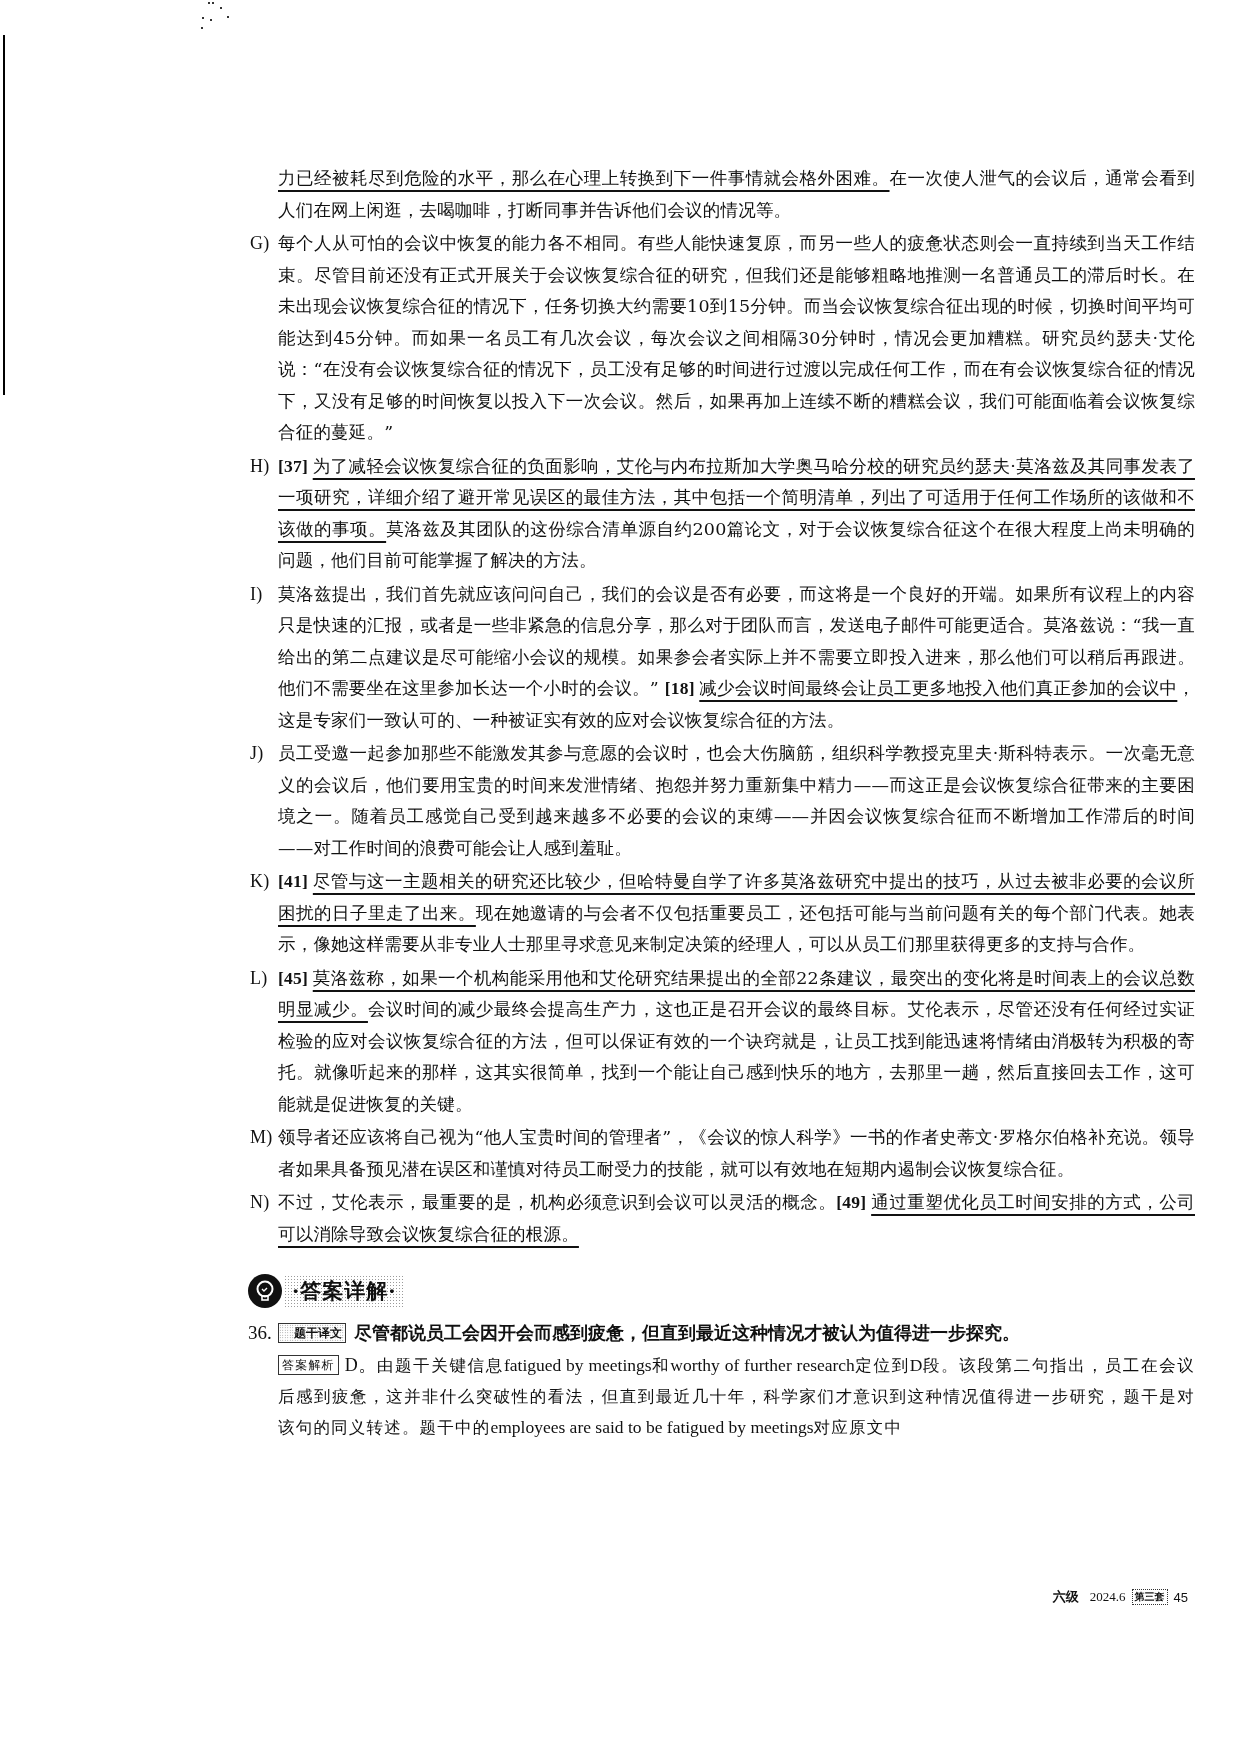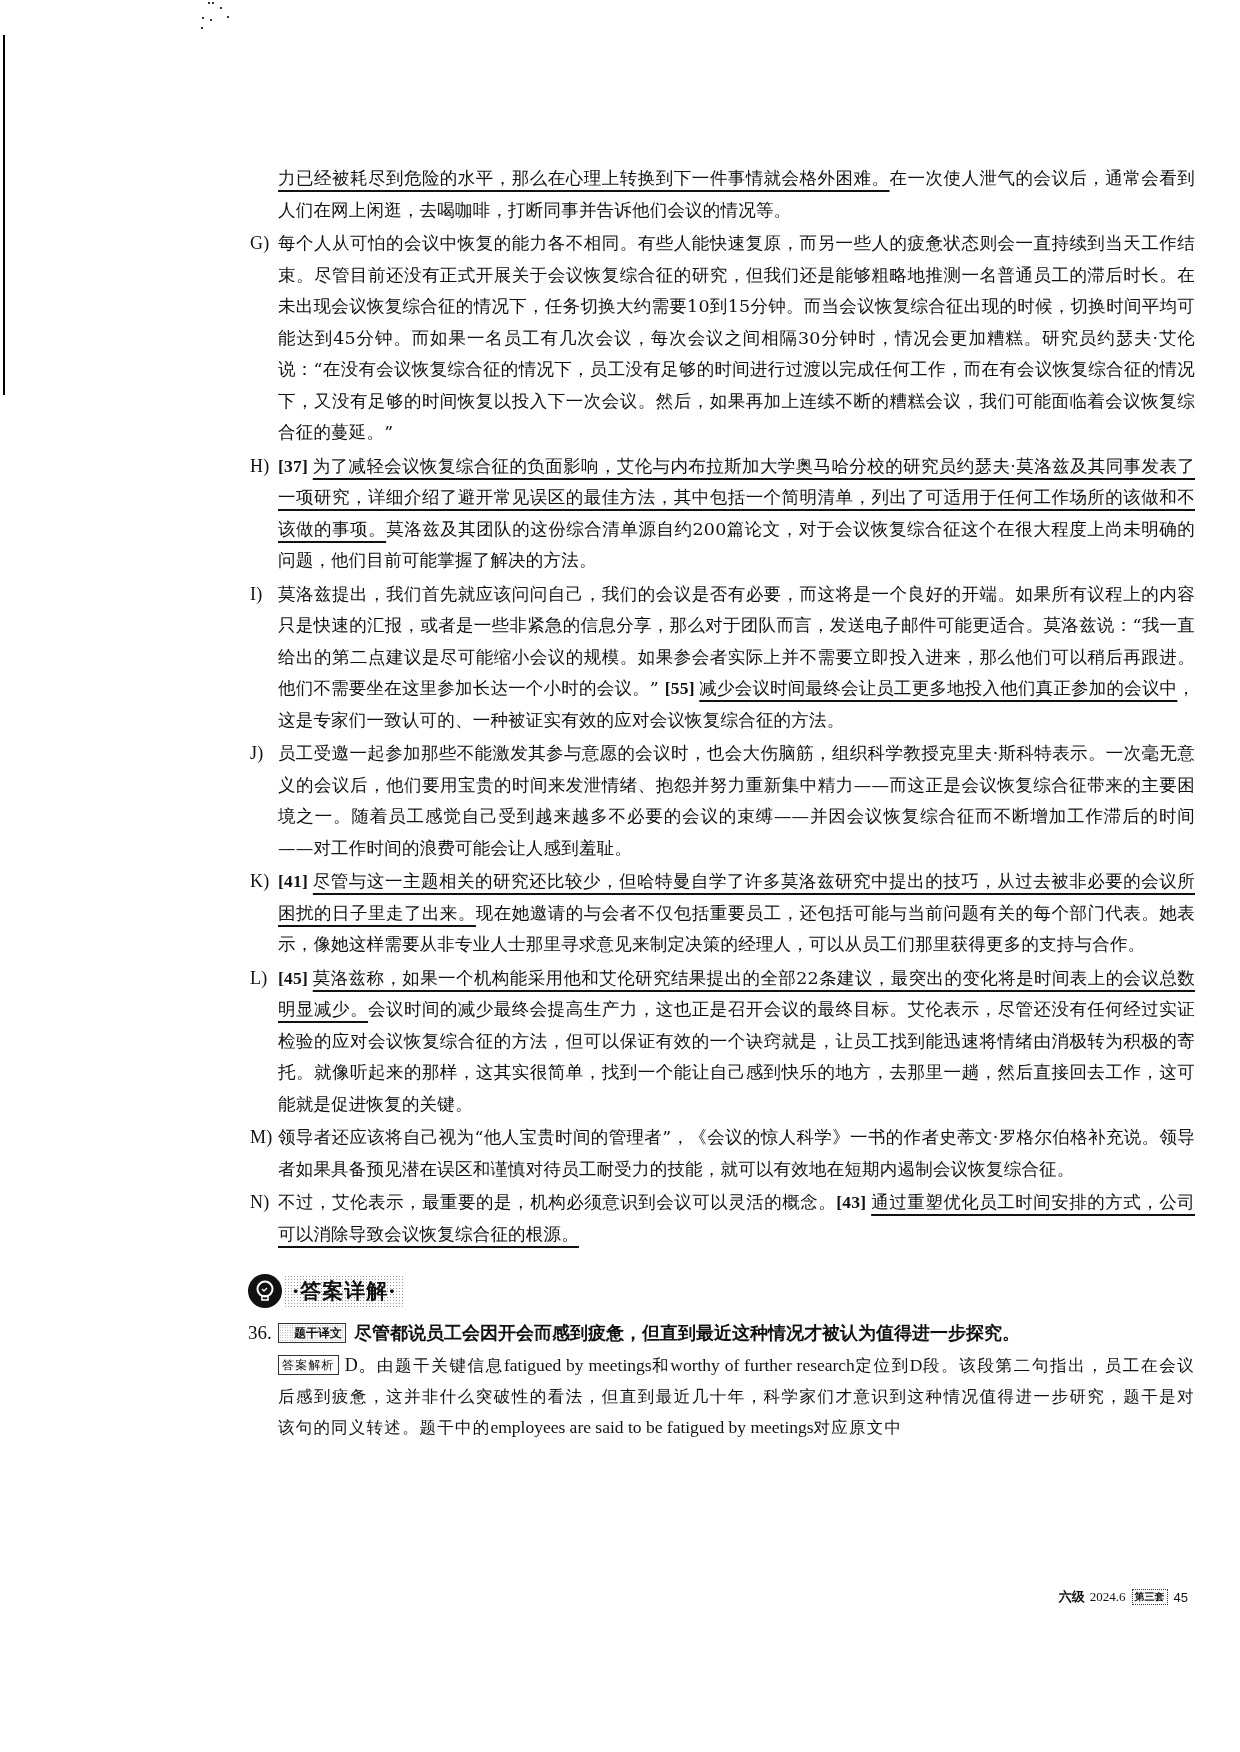--- a/index.html
+++ b/index.html
@@ -147,21 +147,21 @@
       position: absolute;
       right: 52px;
       top: 1588px;
       display: flex;
       align-items: center;
       font-size: 13px;
       font-family: "Liberation Serif", serif;
     }
     .footer .exam {
       font-weight: bold;
-      margin-right: 5px;
+      margin-right: 11px;
     }
     .footer .set {
       font-size: 10px;
       border: 1px dotted #333;
       padding: 0 2px;
       margin: 0 6px;
       font-weight: bold;
     }
     .footer .pnum {
       font-size: 13px;
@@ -180,26 +180,26 @@
   <span style="left:10px;top:17px"></span>
   <span style="left:27px;top:14px"></span>
   <span style="left:1px;top:25px"></span>
 </div>
 
 <div class="page">
   <div id="paragraphs">
       <p class="para"><span class="ul">力已经被耗尽到危险的水平，那么在心理上转换到下一件事情就会格外困难。</span><span>在一次使人泄气的会议后，通常会看到人们在网上闲逛，去喝咖啡，打断同事并告诉他们会议的情况等。</span></p>
       <p class="para"><span class="letter">G)</span><span>每个人从可怕的会议中恢复的能力各不相同。有些人能快速复原，而另一些人的疲惫状态则会一直持续到当天工作结束。尽管目前还没有正式开展关于会议恢复综合征的研究，但我们还是能够粗略地推测一名普通员工的滞后时长。在未出现会议恢复综合征的情况下，任务切换大约需要10到15分钟。而当会议恢复综合征出现的时候，切换时间平均可能达到45分钟。而如果一名员工有几次会议，每次会议之间相隔30分钟时，情况会更加糟糕。研究员约瑟夫·艾伦说：“在没有会议恢复综合征的情况下，员工没有足够的时间进行过渡以完成任何工作，而在有会议恢复综合征的情况下，又没有足够的时间恢复以投入下一次会议。然后，如果再加上连续不断的糟糕会议，我们可能面临着会议恢复综合征的蔓延。”</span></p>
       <p class="para"><span class="letter">H)</span><span class="qnum">[37] </span><span class="ul">为了减轻会议恢复综合征的负面影响，艾伦与内布拉斯加大学奥马哈分校的研究员约瑟夫·莫洛兹及其同事发表了一项研究，详细介绍了避开常见误区的最佳方法，其中包括一个简明清单，列出了可适用于任何工作场所的该做和不该做的事项。</span><span>莫洛兹及其团队的这份综合清单源自约200篇论文，对于会议恢复综合征这个在很大程度上尚未明确的问题，他们目前可能掌握了解决的方法。</span></p>
-      <p class="para"><span class="letter">I)</span><span>莫洛兹提出，我们首先就应该问问自己，我们的会议是否有必要，而这将是一个良好的开端。如果所有议程上的内容只是快速的汇报，或者是一些非紧急的信息分享，那么对于团队而言，发送电子邮件可能更适合。莫洛兹说：“我一直给出的第二点建议是尽可能缩小会议的规模。如果参会者实际上并不需要立即投入进来，那么他们可以稍后再跟进。他们不需要坐在这里参加长达一个小时的会议。” </span><span class="qnum">[55] </span><span class="ul">减少会议时间最终会让员工更多地投入他们真正参加的会议中</span><span>，这是专家们一致认可的、一种被证实有效的应对会议恢复综合征的方法。</span></p>
+      <p class="para"><span class="letter">I)</span><span>莫洛兹提出，我们首先就应该问问自己，我们的会议是否有必要，而这将是一个良好的开端。如果所有议程上的内容只是快速的汇报，或者是一些非紧急的信息分享，那么对于团队而言，发送电子邮件可能更适合。莫洛兹说：“我一直给出的第二点建议是尽可能缩小会议的规模。如果参会者实际上并不需要立即投入进来，那么他们可以稍后再跟进。他们不需要坐在这里参加长达一个小时的会议。” </span><span class="qnum">[18] </span><span class="ul">减少会议时间最终会让员工更多地投入他们真正参加的会议中</span><span>，这是专家们一致认可的、一种被证实有效的应对会议恢复综合征的方法。</span></p>
       <p class="para"><span class="letter">J)</span><span>员工受邀一起参加那些不能激发其参与意愿的会议时，也会大伤脑筋，组织科学教授克里夫·斯科特表示。一次毫无意义的会议后，他们要用宝贵的时间来发泄情绪、抱怨并努力重新集中精力——而这正是会议恢复综合征带来的主要困境之一。随着员工感觉自己受到越来越多不必要的会议的束缚——并因会议恢复综合征而不断增加工作滞后的时间——对工作时间的浪费可能会让人感到羞耻。</span></p>
       <p class="para"><span class="letter">K)</span><span class="qnum">[41] </span><span class="ul">尽管与这一主题相关的研究还比较少，但哈特曼自学了许多莫洛兹研究中提出的技巧，从过去被非必要的会议所困扰的日子里走了出来。</span><span>现在她邀请的与会者不仅包括重要员工，还包括可能与当前问题有关的每个部门代表。她表示，像她这样需要从非专业人士那里寻求意见来制定决策的经理人，可以从员工们那里获得更多的支持与合作。</span></p>
       <p class="para"><span class="letter">L)</span><span class="qnum">[45] </span><span class="ul">莫洛兹称，如果一个机构能采用他和艾伦研究结果提出的全部22条建议，最突出的变化将是时间表上的会议总数明显减少。</span><span>会议时间的减少最终会提高生产力，这也正是召开会议的最终目标。艾伦表示，尽管还没有任何经过实证检验的应对会议恢复综合征的方法，但可以保证有效的一个诀窍就是，让员工找到能迅速将情绪由消极转为积极的寄托。就像听起来的那样，这其实很简单，找到一个能让自己感到快乐的地方，去那里一趟，然后直接回去工作，这可能就是促进恢复的关键。</span></p>
       <p class="para"><span class="letter">M)</span><span>领导者还应该将自己视为“他人宝贵时间的管理者”，《会议的惊人科学》一书的作者史蒂文·罗格尔伯格补充说。领导者如果具备预见潜在误区和谨慎对待员工耐受力的技能，就可以有效地在短期内遏制会议恢复综合征。</span></p>
-      <p class="para"><span class="letter">N)</span><span>不过，艾伦表示，最重要的是，机构必须意识到会议可以灵活的概念。</span><span class="qnum">[43] </span><span class="ul">通过重塑优化员工时间安排的方式，公司可以消除导致会议恢复综合征的根源。</span></p>
+      <p class="para"><span class="letter">N)</span><span>不过，艾伦表示，最重要的是，机构必须意识到会议可以灵活的概念。</span><span class="qnum">[49] </span><span class="ul">通过重塑优化员工时间安排的方式，公司可以消除导致会议恢复综合征的根源。</span></p>
     </div>
 
   <div class="answer-header">
     <div class="bulb">
       <svg width="22" height="24" viewBox="0 0 22 24">
         <circle cx="11" cy="10" r="7.5" fill="none" stroke="#fff" stroke-width="2"></circle>
         <rect x="8" y="17" width="6" height="4" fill="none" stroke="#fff" stroke-width="1.6"></rect>
         <path d="M8 10 l2 2 l3 -3" fill="none" stroke="#fff" stroke-width="1.4"></path>
       </svg>
     </div>

